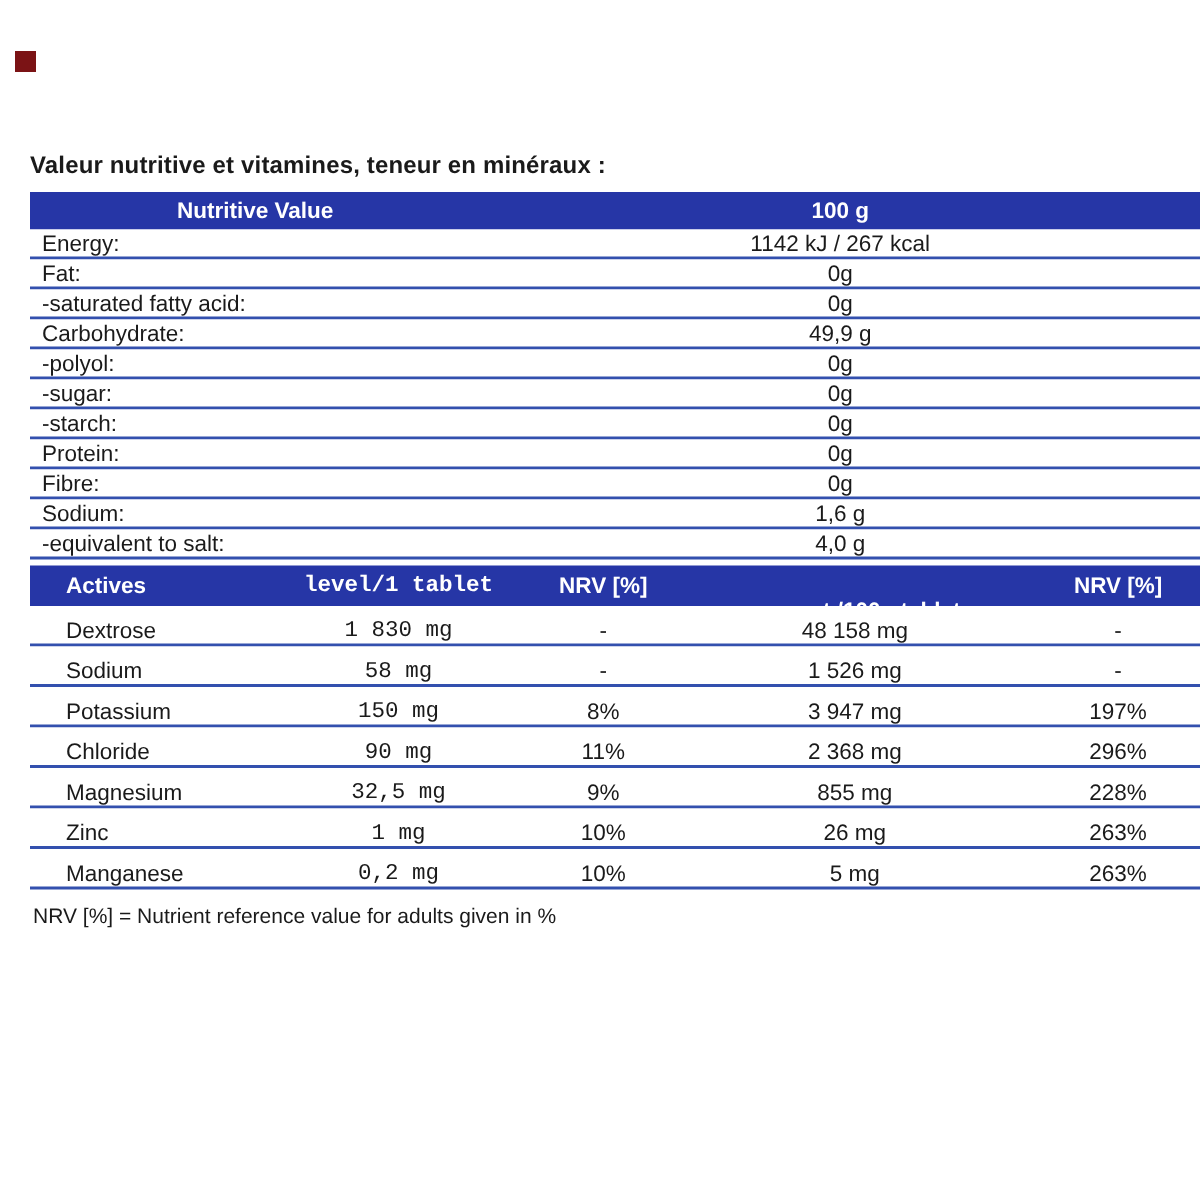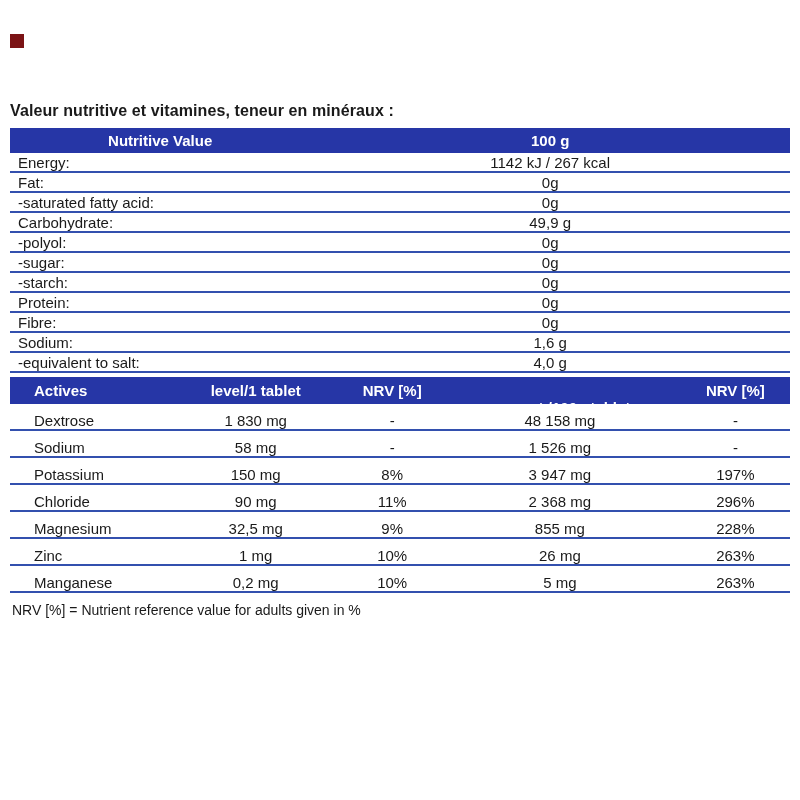--- a/index.html
+++ b/index.html
@@ -19,21 +19,21 @@
   .marker {
     position: absolute;
     left: 10px;
     top: 34px;
     width: 14px;
     height: 14px;
     background: var(--marker-red, #7b1315);
   }
   .content {
     position: absolute;
-    left: 10px;
+    left: 20px;
     top: 101px;
     width: 780px;
   }
   .title {
     font-size: 16px;
     font-weight: bold;
     line-height: 19px;
     margin: 0 0 8px 0;
     letter-spacing: 0.1px;
   }
@@ -56,21 +56,21 @@
     border-bottom: 2px solid var(--line-blue, #3350ae);
     background: #ffffff;
   }
   .t1-row { height: 20px; }
   .t2-row { height: 27px; align-items: flex-end; }
   
   .c-label { width: 38.5%; padding-left: 8px; text-align: left; box-sizing: border-box; }
   .c-val   { width: 61.5%; text-align: center; }
   
   .c1 { width: 20%; padding-left: 24px; text-align: left; box-sizing: border-box; }
-  .c2 { width: 23%; text-align: center; }
+  .c2 { width: 23%; text-align: center; font-family: Liberation Mono, monospace; }
   .c3 { width: 12%; text-align: center; }
   .c4 { width: 31%; text-align: center; margin-top: 33px; }
   .c5 { width: 14%; text-align: center; }
   .footnote {
     margin-top: 9px;
     font-size: 14px;
     padding-left: 2px;
   }
 </style>
 </head>

